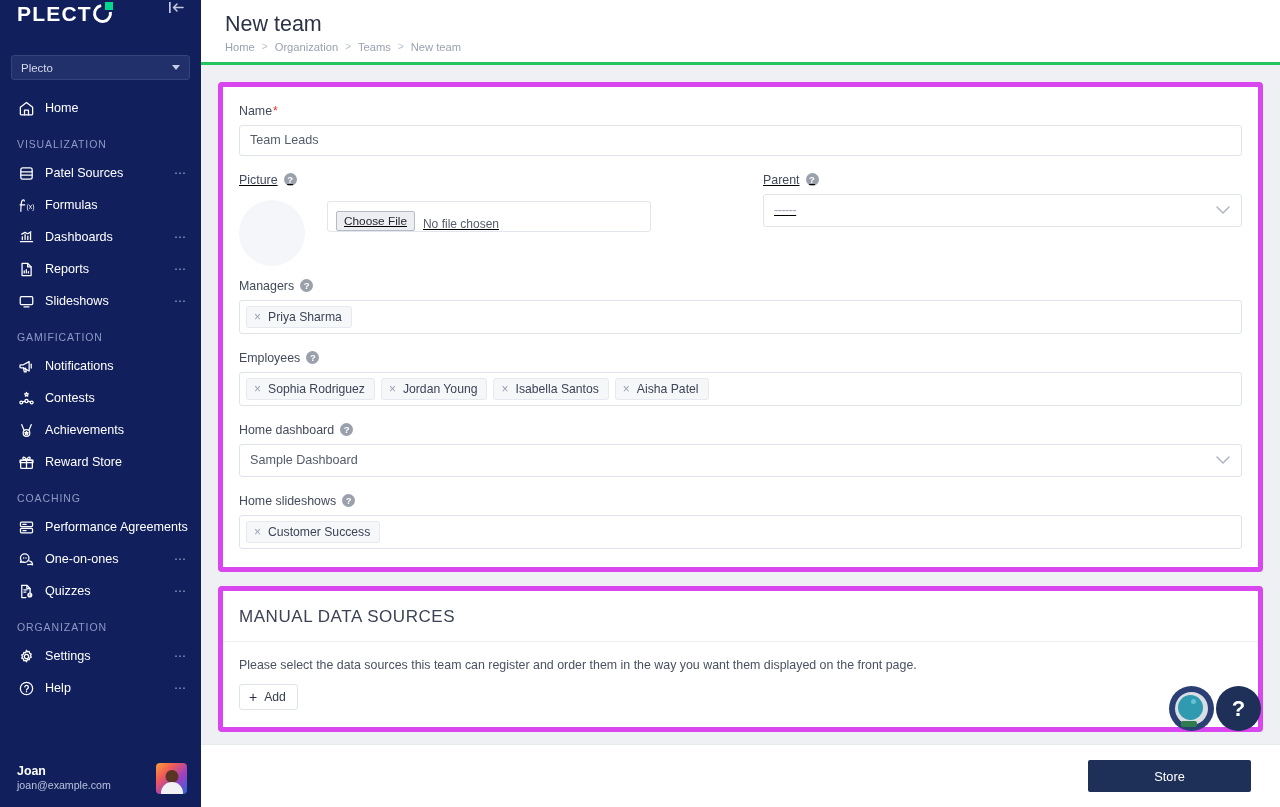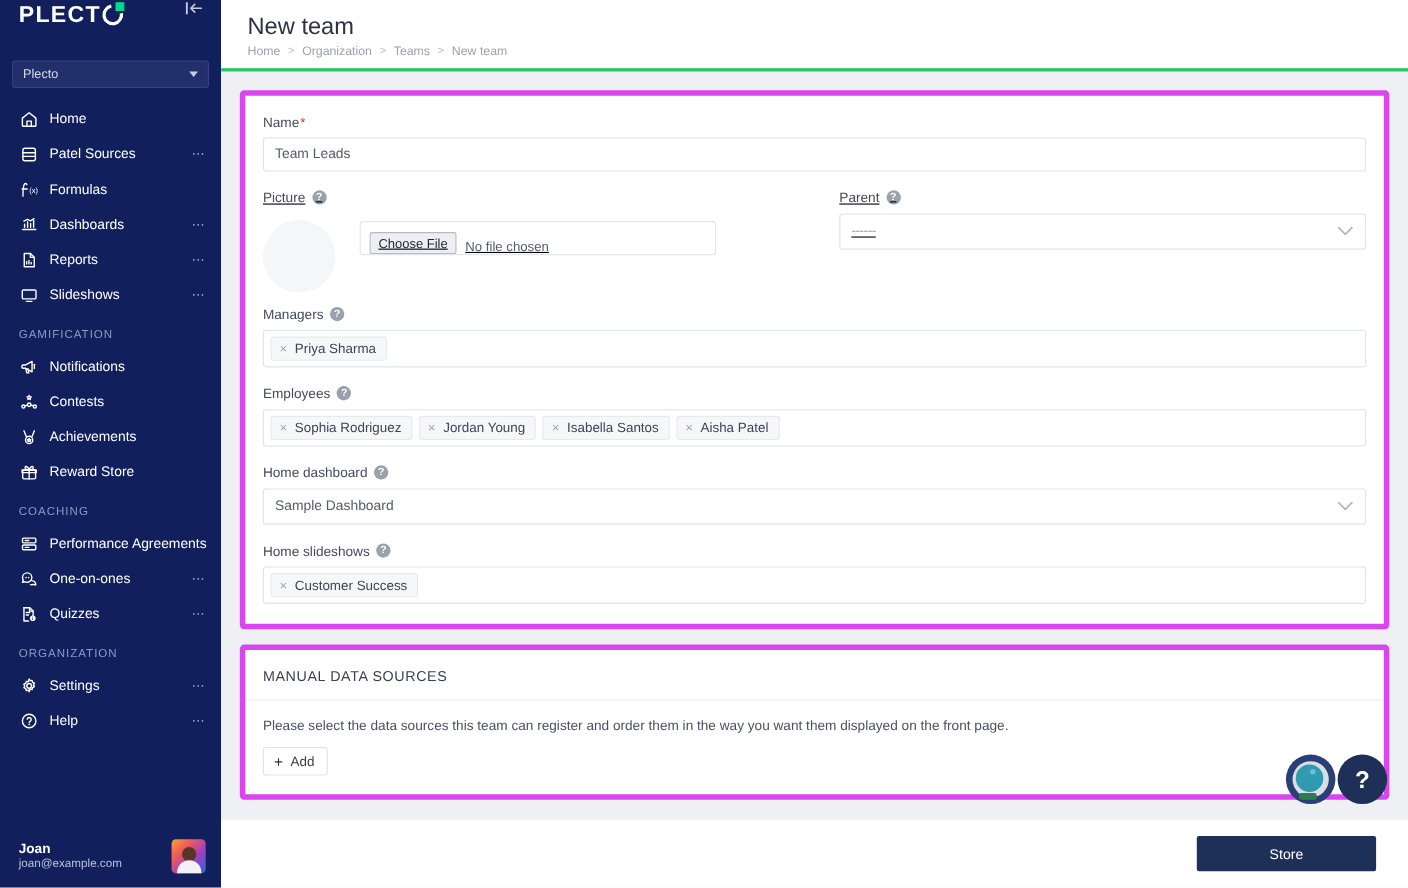--- a/index.html
+++ b/index.html
@@ -171,21 +171,21 @@
   }
   .tag {
     display: inline-flex; align-items: center; gap: 7px;
     background: #f6f7f9; border: 1px solid #e6e9ee; border-radius: 3px;
     height: 22px; padding: 0 9px 0 7px;
     font-size: 12.2px; color: #3d4456;
   }
   .tag-x { color: #9aa1b0; font-size: 12px; line-height: 1; cursor: pointer; }
 
   .sect-title {
-    font-size: 13px; color: #3b4254; letter-spacing: 0.55px;
+    font-size: 17px; color: #3b4254; letter-spacing: 0.55px;
     padding-bottom: 14px; border-bottom: 1px solid #eceef2;
     margin: -1px -16px 0 -16px; padding-left: 16px; padding-right: 16px;
   }
   .sect-body { padding-top: 16px; }
   .sect-desc { font-size: 12.4px; color: #4a5162; margin-bottom: 12px; }
   .add-btn {
     display: inline-flex; align-items: center; gap: 7px;
     border: 1px solid #dfe3ea; border-radius: 3px; background: #ffffff;
     height: 26px; padding: 0 11px 0 9px; cursor: pointer;
     font-size: 12.2px; color: #353c4d; font-family: inherit;
@@ -265,20 +265,21 @@
     <nav class="nav" id="nav">
         <div class="nav-item">
           <span class="nav-icon">
             <svg width="17" height="17" viewBox="0 0 18 18">
               <path d="M2.5 7.8L9 2.6l6.5 5.2v7.1a.8.8 0 01-.8.8H3.3a.8.8 0 01-.8-.8z" stroke="#ffffff" stroke-width="1.35" fill="none" stroke-linecap="round" stroke-linejoin="round"></path>
               <path d="M6.9 15.7v-5h4.2v5" stroke="#ffffff" stroke-width="1.35" fill="none" stroke-linecap="round" stroke-linejoin="round"></path>
             </svg>
           </span>
           <span class="nav-label">Home</span>
         </div>
+        <div class="nav-section">VISUALIZATION</div>
         <div class="nav-item">
           <span class="nav-icon">
             <svg width="17" height="17" viewBox="0 0 18 18">
               <rect x="3" y="3" width="12" height="12" rx="2" stroke="#ffffff" stroke-width="1.35" fill="none" stroke-linecap="round" stroke-linejoin="round"></rect>
               <path d="M3 7.2h12M3 10.8h12" stroke="#ffffff" stroke-width="1.35" fill="none" stroke-linecap="round" stroke-linejoin="round"></path>
             </svg>
           </span>
           <span class="nav-label">Patel Sources</span>
           <span class="nav-dots">⋯</span>
         </div>

